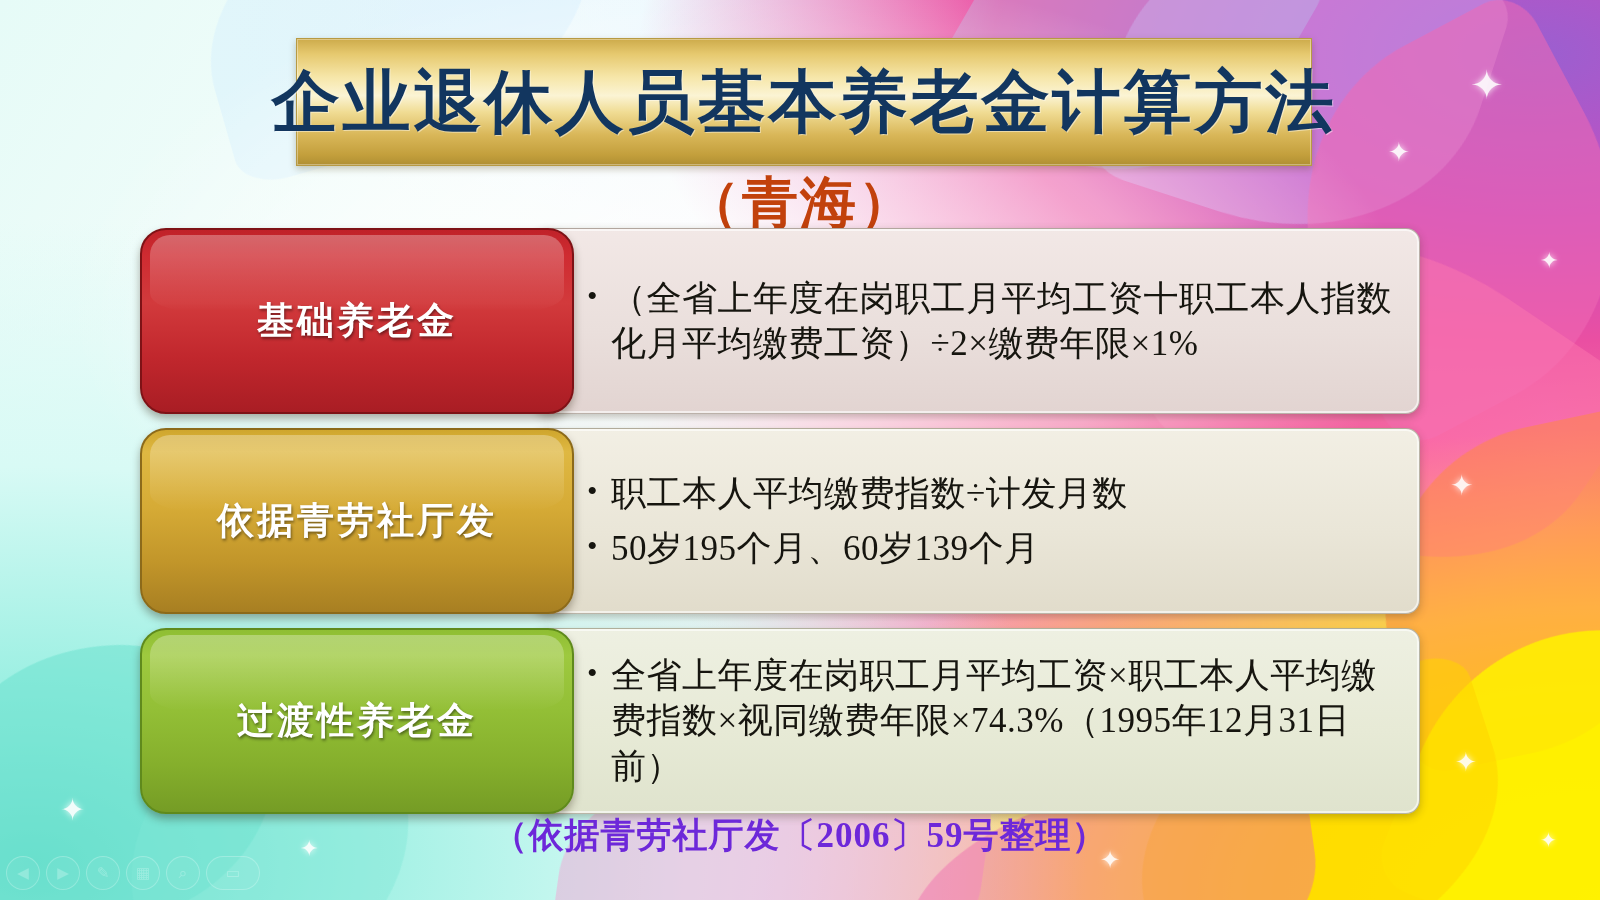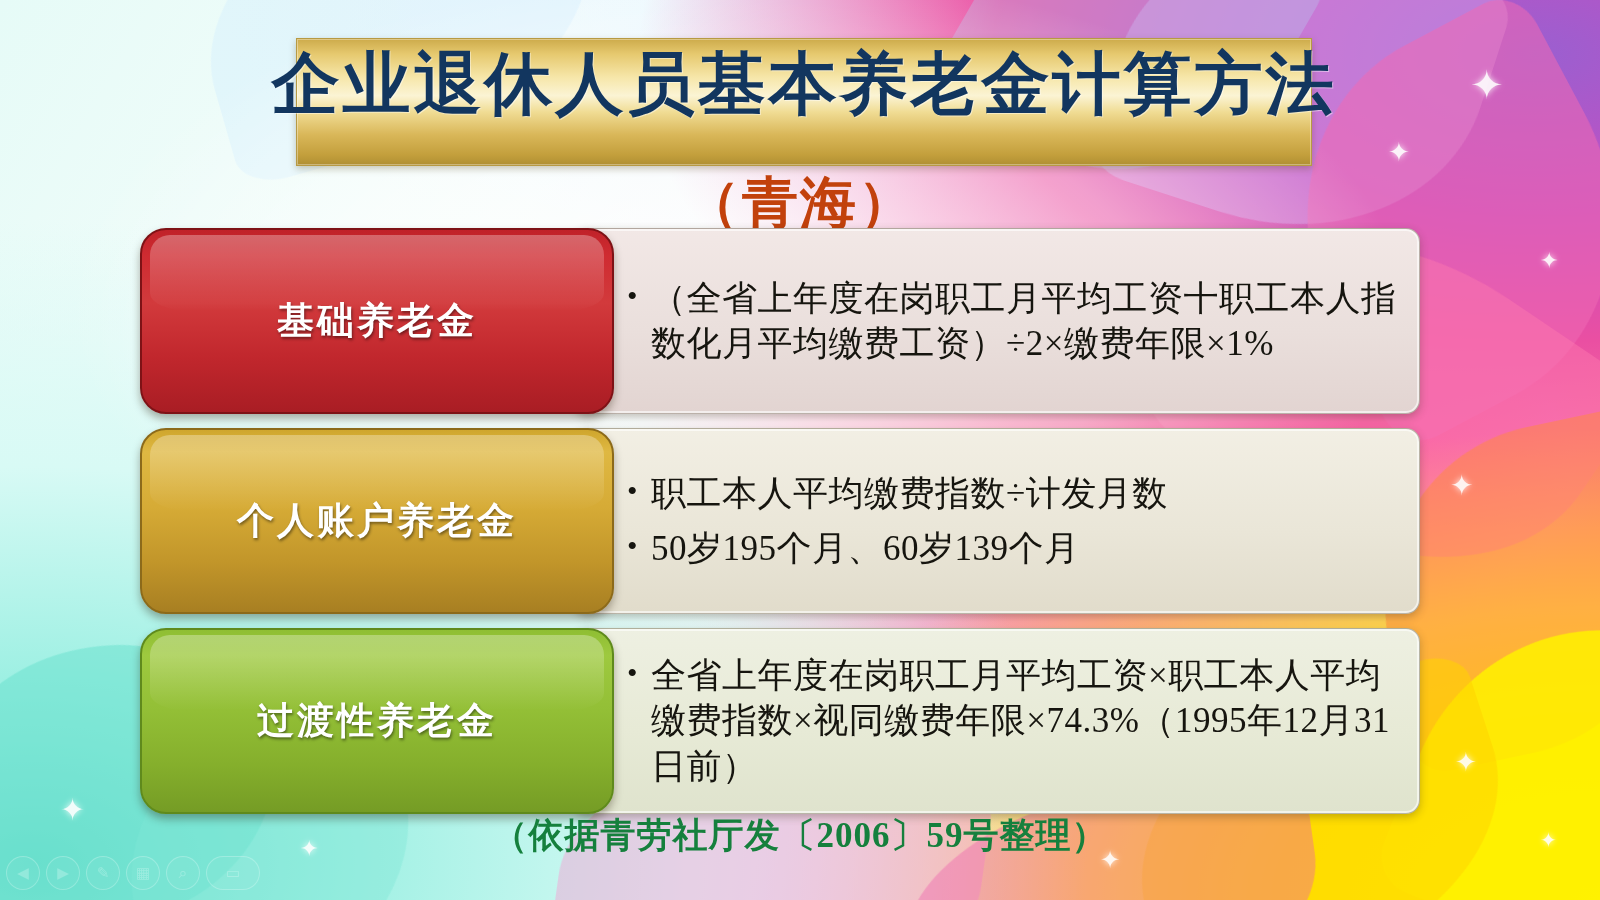--- a/index.html
+++ b/index.html
@@ -60,21 +60,21 @@
   
   #title-banner {
     position: absolute;
     left: 296px; top: 38px;
     width: 1016px; height: 128px;
     background: linear-gradient(180deg,
       #cdab4b 0%, #e6c96f 12%, #f6e6a8 30%, #fbf4d4 45%,
       #f0dc94 58%, #d9b759 76%, #c39f3c 92%, #b08f33 100%);
     border: 1px solid #b79a43;
     box-shadow: 0 3px 7px rgba(80,60,10,.28), inset 0 0 0 1px rgba(255,255,255,.35);
-    display: flex; justify-content: center;
+    display: flex; align-items: center; justify-content: center;
   }
   #title-text {
     font-family: "Liberation Serif", "DejaVu Serif", serif;
     font-size: 68px;
     font-weight: 700;
     color: #12365f;
     letter-spacing: 3px;
     white-space: nowrap;
     text-shadow: 1px 1px 0 rgba(255,255,255,.45);
   }
@@ -94,21 +94,21 @@
   }
 
   
   .row { position: absolute; left: 140px; width: 1280px; display: flex; }
   #row-1 { top: 228px; height: 186px; }
   #row-2 { top: 428px; height: 186px; }
   #row-3 { top: 628px; height: 186px; }
 
   .label-box {
     position: relative;
-    width: 474px;
+    width: 434px;
     border-radius: 26px;
     display: flex; align-items: center; justify-content: center;
     box-shadow: 0 5px 9px rgba(40,30,10,.35);
     z-index: 3;
     border: 2px solid rgba(0,0,0,.18);
   }
   .label-box::after {
     content:"";
     position:absolute; left:8px; right:8px; top:5px; height:42%;
     border-radius: 20px 20px 40px 40px / 20px 20px 18px 18px;
@@ -194,21 +194,21 @@
   #footer {
     position: absolute;
     left: 0; right: 0; top: 812px;
     text-align: center;
     z-index: 5;
   }
   #footer-text {
     font-family: "Liberation Serif", "DejaVu Serif", serif;
     font-size: 35px;
     font-weight: 700;
-    color: #15803d;
+    color: #6d28d9;
     letter-spacing: 1px;
   }
 
   
   #ppt-toolbar {
     position: absolute;
     left: 6px; bottom: 10px;
     display: flex; align-items: center; gap: 6px;
     opacity: .30;
     z-index: 7;
@@ -274,21 +274,21 @@
         <div class="bullet">
           <span class="bullet-dot">•</span>
           <span class="bullet-body">（全省上年度在岗职工月平均工资十职工本人指数化月平均缴费工资）÷2×缴费年限×1%</span>
         </div>
       </div>
     </div>
   </div>
 
   <div class="row" id="row-2">
     <div class="label-box box-gold">
-      <span class="label-text">个人账户养老金</span>
+      <span class="label-text">依据青劳社厅发</span>
     </div>
     <div class="content-panel panel-2">
       <div class="bullets">
         <div class="bullet">
           <span class="bullet-dot">•</span>
           <span class="bullet-body">职工本人平均缴费指数÷计发月数</span>
         </div>
         <div class="bullet">
           <span class="bullet-dot">•</span>
           <span class="bullet-body">50岁195个月、60岁139个月</span>

